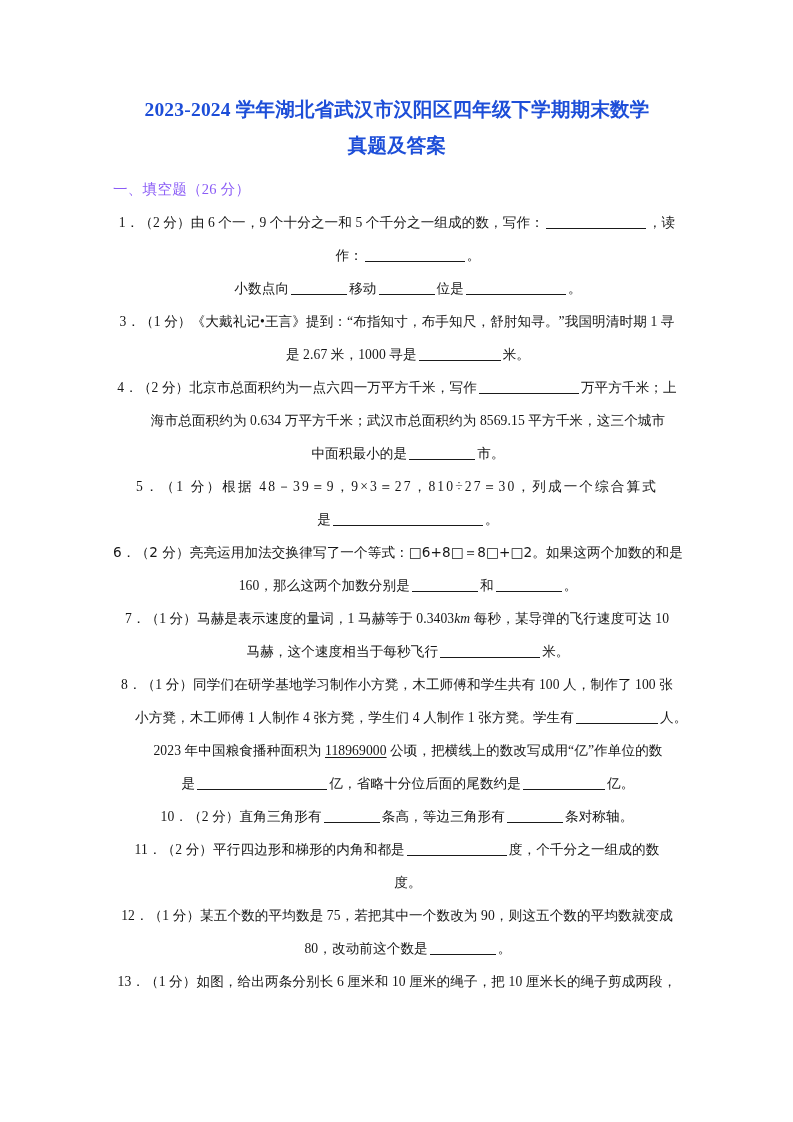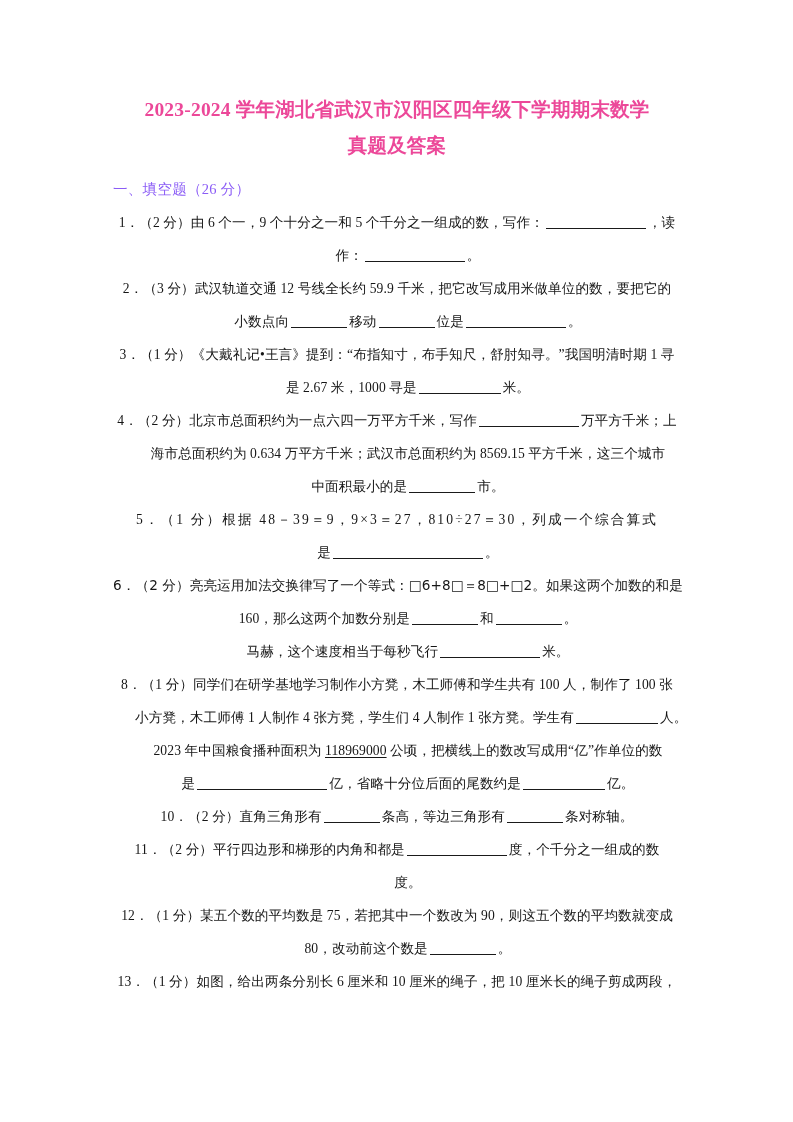--- a/index.html
+++ b/index.html
@@ -32,21 +32,21 @@
   }
 
   
   .doc-title {
     font-weight: bold;
     font-size: 19.5px;
     line-height: 36px;
     text-align: center;
     letter-spacing: 0.2px;
     margin: 0 0 6px 0;
-    color: #ec4899;
+    color: #1d4ed8;
   }
   .doc-title .tline { display: block; }
 
   
   .section-head {
     font-weight: normal;
     font-size: 14.5px;
     line-height: 33px;
     margin: 9px 0 0 0;
     letter-spacing: 0.3px;
@@ -108,21 +108,20 @@
     <div class="section-head">一、填空题（26 分）</div>
 
     <div class="qlist">
 
       <div class="q">
         <span class="ln"><span>1．（2 分）由 6 个一，9 个十分之一和 5 个千分之一组成的数，写作：</span><span class="blank b-xl"></span><span>，读</span></span>
         <span class="ln indent"><span>作：</span><span class="blank b-xl"></span><span>。</span></span>
       </div>
 
       <div class="q">
-        <span class="ln"><span>2．（3 分）武汉轨道交通 12 号线全长约 59.9 千米，把它改写成用米做单位的数，要把它的</span></span>
         <span class="ln indent"><span>小数点向</span><span class="blank b-sm"></span><span>移动</span><span class="blank b-sm"></span><span>位是</span><span class="blank b-xl"></span><span>。</span></span>
       </div>
 
       <div class="q">
         <span class="ln"><span>3．（1 分）《大戴礼记•王言》提到：“布指知寸，布手知尺，舒肘知寻。”我国明清时期 1 寻</span></span>
         <span class="ln indent"><span>是 2.67 米，1000 寻是</span><span class="blank b-lg"></span><span>米。</span></span>
       </div>
 
       <div class="q">
         <span class="ln"><span>4．（2 分）北京市总面积约为一点六四一万平方千米，写作</span><span class="blank b-xl"></span><span>万平方千米；上</span></span>
@@ -134,20 +133,21 @@
         <span class="ln spread"><span>5．（1 分）根据 48－39＝9，9×3＝27，810÷27＝30，列成一个综合算式</span></span>
         <span class="ln indent"><span>是</span><span class="blank b-huge"></span><span>。</span></span>
       </div>
 
       <div class="q">
         <span class="ln"><span class="box">6．（2 分）亮亮运用加法交换律写了一个等式：□6+8□＝8□+□2。如果这两个加数的和是</span></span>
         <span class="ln indent"><span>160，那么这两个加数分别是</span><span class="blank b-md"></span><span>和</span><span class="blank b-md"></span><span>。</span></span>
       </div>
 
       <div class="q">
+        <span class="ln"><span>7．（1 分）马赫是表示速度的量词，1 马赫等于 0.3403</span><span class="ital">km</span><span> 每秒，某导弹的飞行速度可达 10</span></span>
         <span class="ln indent"><span>马赫，这个速度相当于每秒飞行</span><span class="blank b-xl"></span><span>米。</span></span>
       </div>
 
       <div class="q">
         <span class="ln"><span>8．（1 分）同学们在研学基地学习制作小方凳，木工师傅和学生共有 100 人，制作了 100 张</span></span>
         <span class="ln indent"><span>小方凳，木工师傅 1 人制作 4 张方凳，学生们 4 人制作 1 张方凳。学生有</span><span class="blank b-lg"></span><span>人。</span></span>
       </div>
 
       <div class="q">
         <span class="ln indent"><span>2023 年中国粮食播种面积为 </span><span class="uline-text">118969000</span><span> 公顷，把横线上的数改写成用“亿”作单位的数</span></span>

